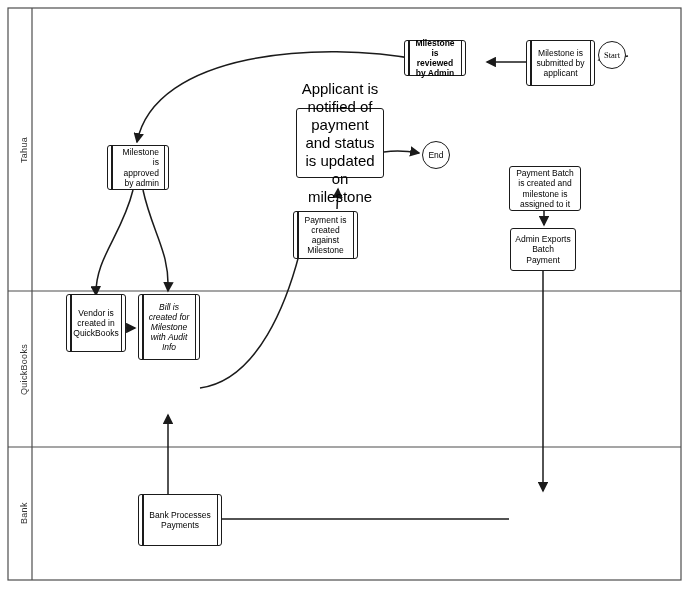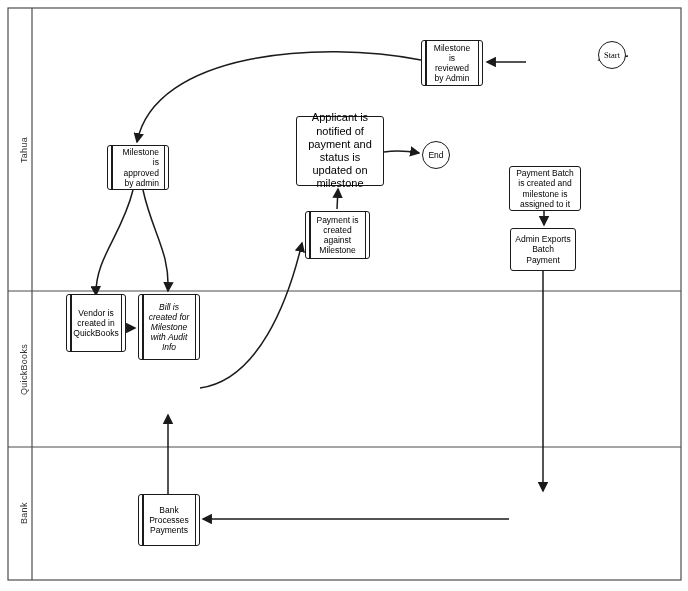--- a/index.html
+++ b/index.html
@@ -63,36 +63,37 @@
       <path d="M 168 494 L 168 415" marker-end="url(#arrow)"></path>
     </g>
   </svg>
 
   <div class="lane-label" style="top:120px;height:60px;">Tahua</div>
   <div class="lane-label" style="top:334px;height:70px;">QuickBooks</div>
   <div class="lane-label" style="top:483px;height:60px;">Bank</div>
 
   <div class="node circle" style="left:598px;top:41px;width:28px;height:28px;font-family:Liberation Serif, serif;">Start</div>
 
+  <div class="node subprocess" style="left:526px;top:40px;width:69px;height:46px;">Milestone is submitted by applicant</div>
 
-  <div class="node subprocess" style="left:421px;top:40px;width:62px;height:46px;">Milestone is reviewed by Admin</div>
+  <div class="node subprocess" style="left:404px;top:40px;width:62px;height:36px;font-weight:bold;">Milestone is reviewed by Admin</div>
 
   <div class="node subprocess" style="left:107px;top:145px;width:62px;height:45px;text-align:right;">Milestone is approved by admin</div>
 
-  <div class="node" style="left:296px;top:116px;width:88px;height:70px;font-size:11px;">Applicant is notified of payment and status is updated on milestone</div>
+  <div class="node" style="left:296px;top:108px;width:88px;height:70px;font-size:15px;">Applicant is notified of payment and status is updated on milestone</div>
 
   <div class="node circle" style="left:422px;top:141px;width:28px;height:28px;">End</div>
 
-  <div class="node subprocess" style="left:305px;top:211px;width:65px;height:48px;">Payment is created against Milestone</div>
+  <div class="node subprocess" style="left:293px;top:211px;width:65px;height:48px;">Payment is created against Milestone</div>
 
   <div class="node" style="left:509px;top:166px;width:72px;height:45px;">Payment Batch is created and milestone is assigned to it</div>
 
   <div class="node" style="left:510px;top:228px;width:66px;height:43px;">Admin Exports Batch Payment</div>
 
   <div class="node subprocess" style="left:66px;top:294px;width:60px;height:58px;text-align:center;">Vendor is created in QuickBooks</div>
 
   <div class="node subprocess" style="left:138px;top:294px;width:62px;height:66px;font-style:italic;">Bill is created for Milestone with Audit Info</div>
 
 
-  <div class="node subprocess" style="left:138px;top:494px;width:62px;height:52px;">Bank Processes Payments</div>
+  <div class="node subprocess" style="left:138px;top:494px;width:84px;height:52px;">Bank Processes Payments</div>
 
 
 </div>
 
 </body></html>

